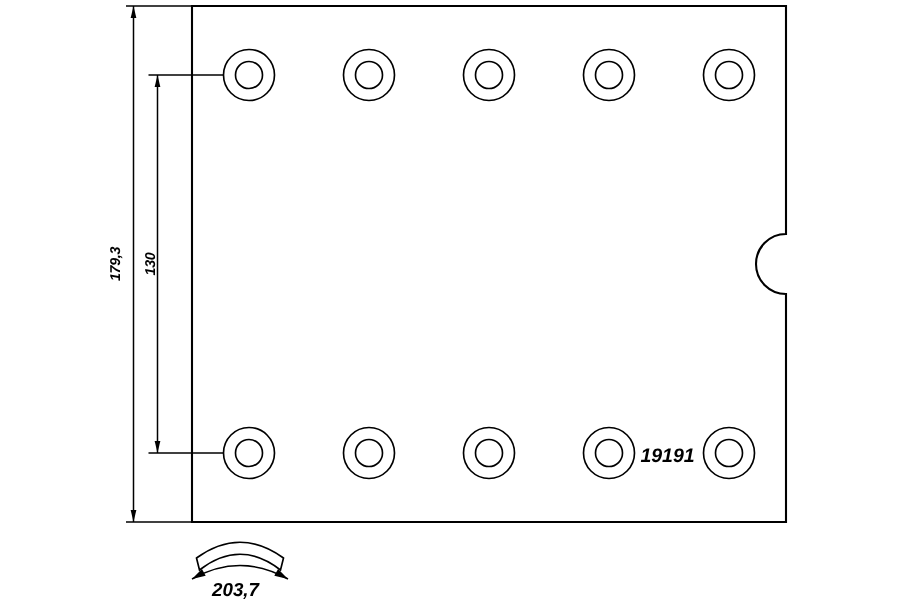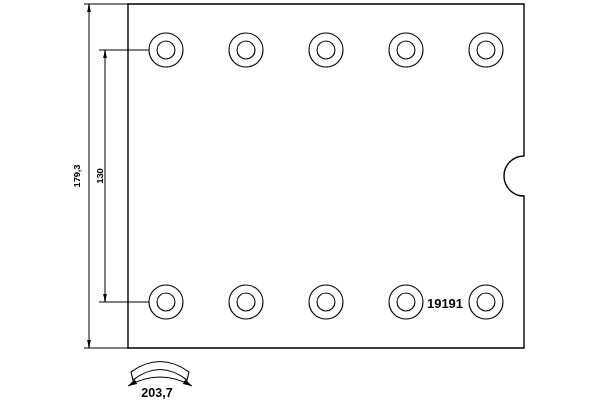--- a/index.html
+++ b/index.html
@@ -6,20 +6,21 @@
     margin: 0;
     padding: 0;
     background: #ffffff;
   }
   .canvas {
     position: relative;
     width: 600px;
     height: 400px;
     background: #ffffff;
     overflow: hidden;
+    font-style: italic;
   }
   svg { display: block; }
   .ln   { fill: none; stroke: #000000; stroke-width: 1.4px; }
   .hole { fill: none; stroke: #000000; stroke-width: 1.1px; }
   .dim  { fill: none; stroke: #000000; stroke-width: 1px; }
   .arr  { fill: #000000; stroke: none; }
   text {
     font-family: "Liberation Sans", sans-serif;
     font-weight: bold;
     fill: #000000;

